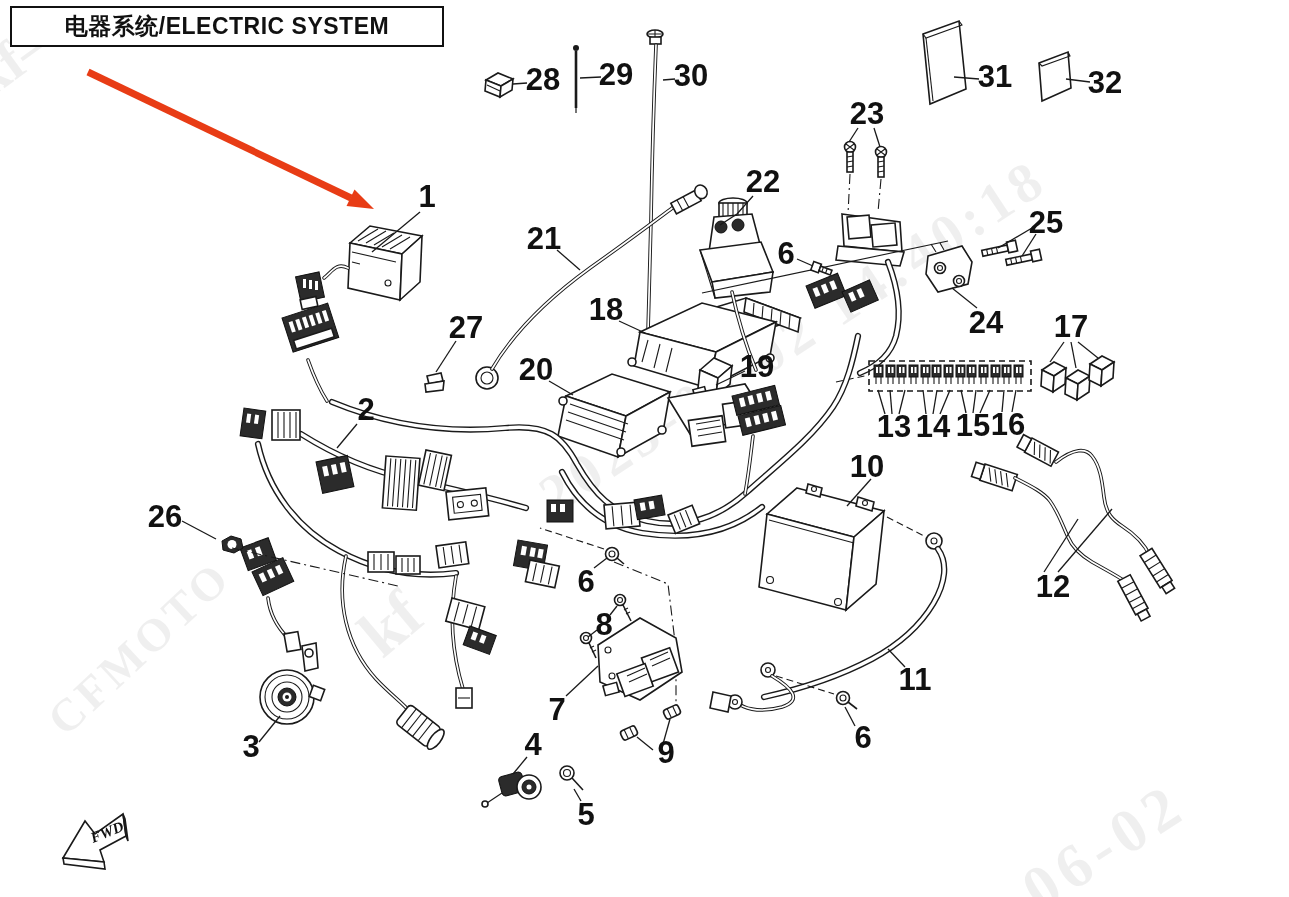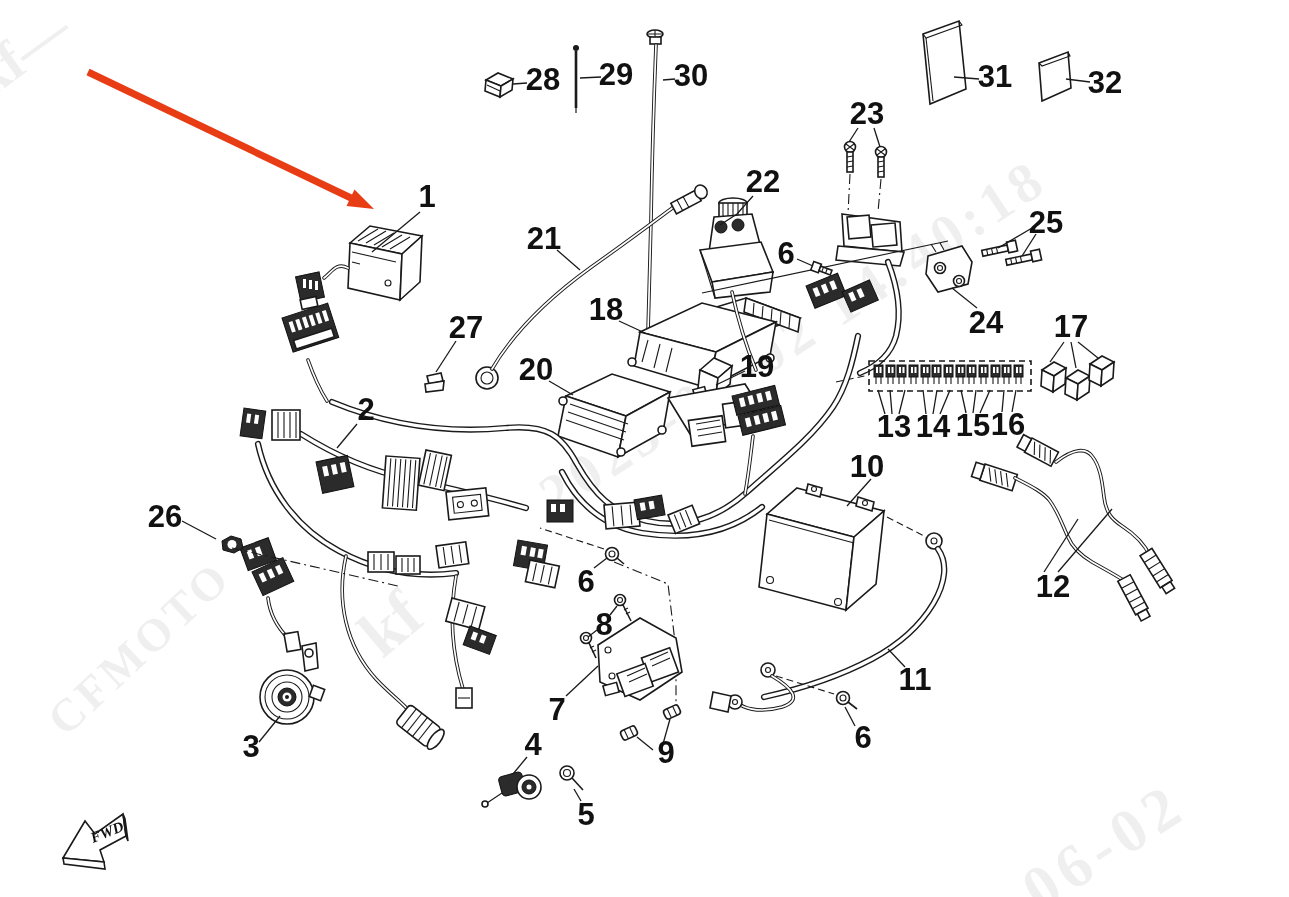--- a/index.html
+++ b/index.html
@@ -29,20 +29,23 @@
 <body>
 
 <div id="stage">
 
   <div class="wm" style="left:-22px;top:52px;font-size:56px;transform:rotate(-36deg);">kf—</div>
   <div class="wm" style="left:545px;top:468px;font-size:56px;letter-spacing:6px;transform:rotate(-33.5deg);">2023-06-02 14:40:18</div>
   <div class="wm" style="left:55px;top:700px;font-size:46px;letter-spacing:4px;transform:rotate(-43deg);">CFMOTO</div>
   <div class="wm" style="left:368px;top:605px;font-size:66px;transform:rotate(-40deg);">kf</div>
   <div class="wm" style="left:878px;top:958px;font-size:62px;letter-spacing:7px;transform:rotate(-33deg);">2023-06-02</div>
 
+  <div id="title-box">
+    <span>电器系统/ELECTRIC SYSTEM</span>
+  </div>
 
   <svg width="1289" height="897" viewBox="0 0 1289 897">
 
     <g>
       <line x1="88" y1="72" x2="351" y2="198" stroke="#e83c15" stroke-width="7"></line>
       <polygon points="374,209 346.5,206 354.5,189.5" fill="#e83c15"></polygon>
     </g>
 
     <g>
       <polygon class="fw" points="350,243 370,226 422,236 402,254"></polygon>

